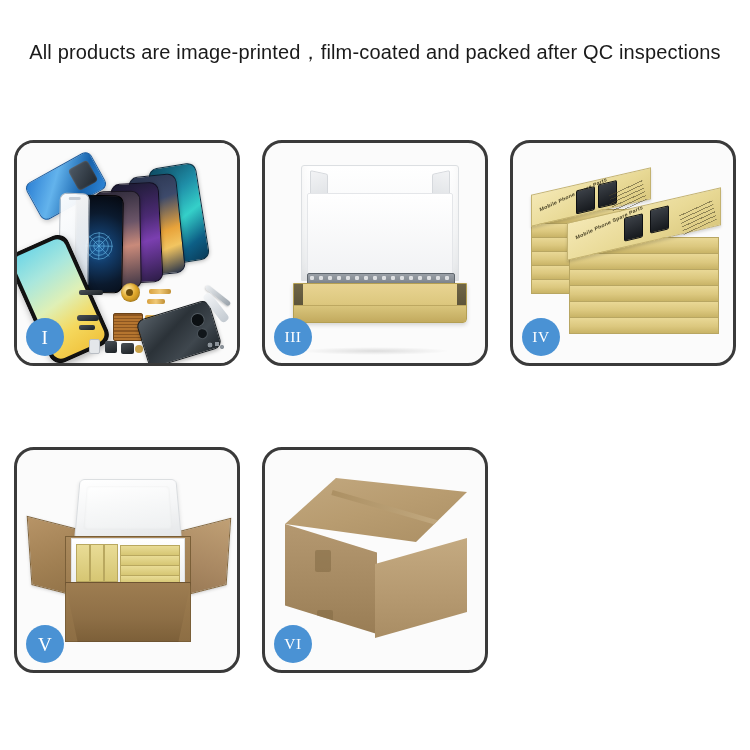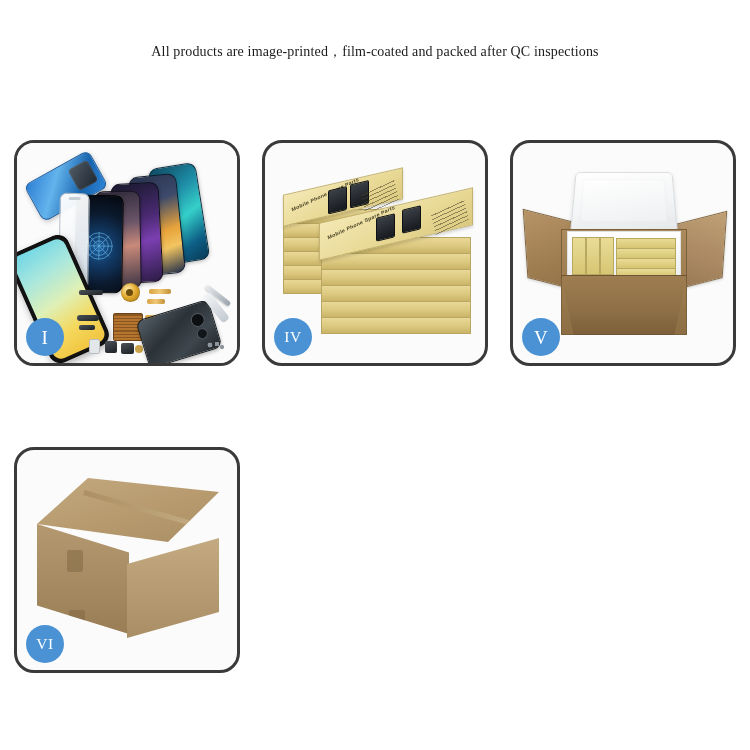--- a/index.html
+++ b/index.html
@@ -34,22 +34,22 @@
     font-family: "Liberation Sans", sans-serif;
     font-size: 34px;
     font-weight: 400;
     letter-spacing: 1.2px;
     color: #0d0d0d;
     line-height: 40px;
     white-space: nowrap;
   }
   .subtitle {
     margin-top: 9px;
-    font-family: Liberation Serif, serif;
-    font-size: 14px;
+    font-family: Liberation Sans, sans-serif;
+    font-size: 20px;
     font-weight: 400;
     letter-spacing: 0.15px;
     color: #1a1a1a;
     line-height: 18px;
     white-space: nowrap;
   }
 
   
   .grid {
     position: absolute;
@@ -530,20 +530,39 @@
         </div>
 
         <div class="tweezer"></div>
         <div class="tweezer2"></div>
         <div class="screws"></div>
       </div>
       <div class="badge">I</div>
     </div>
 
 
+    <div class="cell">
+      <div class="stage">
+        <div class="b3-wrap">
+          <div class="b3-lid">
+            <span class="b3-lid-flapL"></span>
+            <span class="b3-lid-flapR"></span>
+          </div>
+          <div class="b3-foam"></div>
+          <div class="b3-fill"></div>
+          <div class="b3-base">
+            <span class="b3-edgeL"></span>
+            <span class="b3-edgeR"></span>
+            <span class="b3-base-front"></span>
+          </div>
+        </div>
+        <div class="mini-shadow"></div>
+      </div>
+      <div class="badge sm">III</div>
+    </div>
 
     <div class="cell">
       <div class="stage">
         <div class="stack">
 
           <div class="slab-front" style="left:2px; top:44px; width:112px; height:13px;"></div>
           <div class="slab-front" style="left:2px; top:58px; width:112px; height:13px;"></div>
           <div class="slab-front" style="left:2px; top:72px; width:112px; height:13px;"></div>
           <div class="slab-front" style="left:2px; top:86px; width:112px; height:13px;"></div>
           <div class="slab-front" style="left:2px; top:100px; width:112px; height:13px;"></div>

